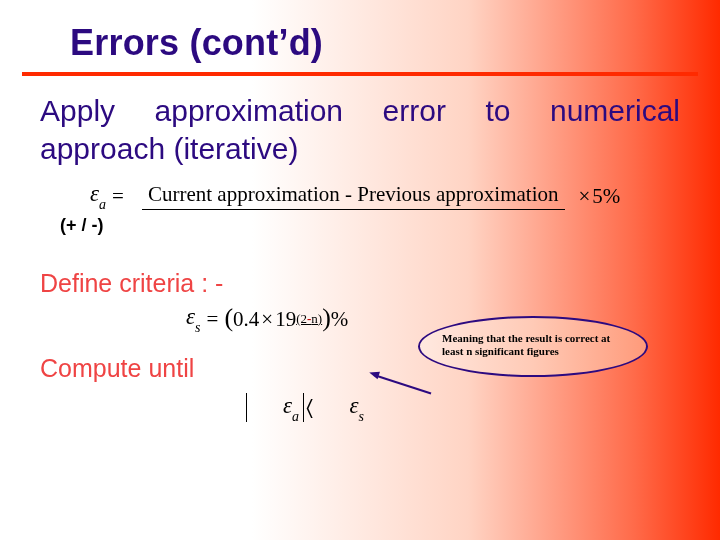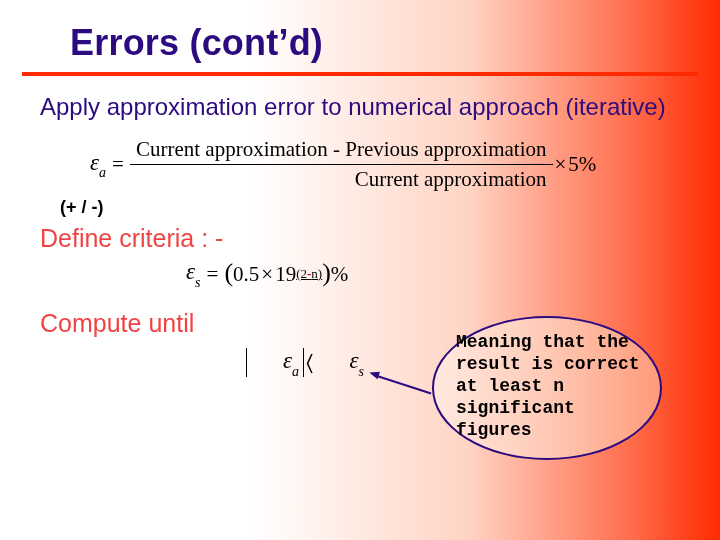--- a/index.html
+++ b/index.html
@@ -18,21 +18,21 @@
     color: #2c0a80;
     letter-spacing: 0.2px;
     margin-left: 48px;
   }
   .rule {
     margin: 8px 22px 0 22px;
     border: none;
     border-top: 4px solid #ff2a00;
   }
   .body-text {
-    font-size: 24px;
+    font-size: 30px;
     color: #2c0a80;
     padding: 16px 40px 0 40px;
     line-height: 1.25;
     text-align: justify;
   }
   .eq-area {
     position: relative;
     margin: 14px 40px 0 58px;
     height: 70px;
   }
@@ -42,22 +42,22 @@
     font-family: "Times New Roman", Times, serif;
     color: #000;
     font-size: 21px;
   }
   .eps { font-style: italic; font-size: 23px; margin-left: 32px; }
   .eps sub { font-size: 14px; vertical-align: sub; position: relative; top: 2px; }
   .eqsign { margin: 0 6px; }
   .fraction {
     display: inline-flex;
     flex-direction: column;
-    align-items: flex-end;
-    margin: 0 0;
+    align-items: center;
+    margin: 0 12px;
   }
   .fraction .num, .fraction .den {
     padding: 1px 6px;
     white-space: nowrap;
   }
   .fraction .bar {
     align-self: stretch;
     border-top: 1.5px solid #000;
     height: 0;
     margin: 1px 0;
@@ -107,30 +107,30 @@
     display: inline-block;
     border-left: 1.3px solid #000;
     border-right: 1.3px solid #000;
     padding: 0 4px;
     line-height: 1.1;
   }
   .langle { margin: 0 4px 0 2px; font-size: 22px; }
 
   .callout {
     position: absolute;
-    left: 432px;
+    left: 418px;
     top: 316px;
     width: 230px;
     background: linear-gradient(to right, #ffe9e0 0%, #ffcab6 50%, #ff9a7a 100%);
     border: 2px solid #2c0a80;
     border-radius: 50% / 50%;
     padding: 14px 20px 16px 22px;
-    font-family: Liberation Mono, monospace;
+    font-family: Liberation Serif, serif;
     font-weight: bold;
-    font-size: 18px;
+    font-size: 11px;
     color: #000;
     line-height: 1.22;
   }
   .callout-line {
     position: absolute;
     left: 374px;
     top: 374px;
     width: 60px;
     height: 2px;
     background: #2c0a80;
@@ -158,37 +158,36 @@
 
 <div class="body-text">Apply approximation error to numerical approach (iterative)</div>
 
 <div class="eq-area">
   <div class="eq-row">
     <span class="eps"><span>ε</span><sub>a</sub></span>
     <span class="eqsign">=</span>
     <span class="fraction">
       <span class="num">Current approximation - Previous approximation</span>
       <span class="bar"></span>
-      <span class="den">Current approximation</span>
     </span>
     <span class="times">×</span>
     <span>5%</span>
   </div>
   <div class="pm">(+ / -)</div>
 </div>
 
 <div class="define-row">
   <div class="section">Define criteria : -</div>
 </div>
 
 <div class="eq2-wrap">
   <span class="eps"><span>ε</span><sub>s</sub></span>
   <span class="eqsign">=</span>
   <span class="paren">(</span>
-  <span>0.5</span>
+  <span>0.4</span>
   <span class="times">×</span>
   <span>19</span>
   <span class="sup"><span>(2</span><span class="minus">-</span><span>n)</span></span>
   <span class="paren">)</span>
   <span>%</span>
 </div>
 
 <div class="callout-line"></div>
 <div class="callout-arrowhead"></div>
 <div class="callout">

